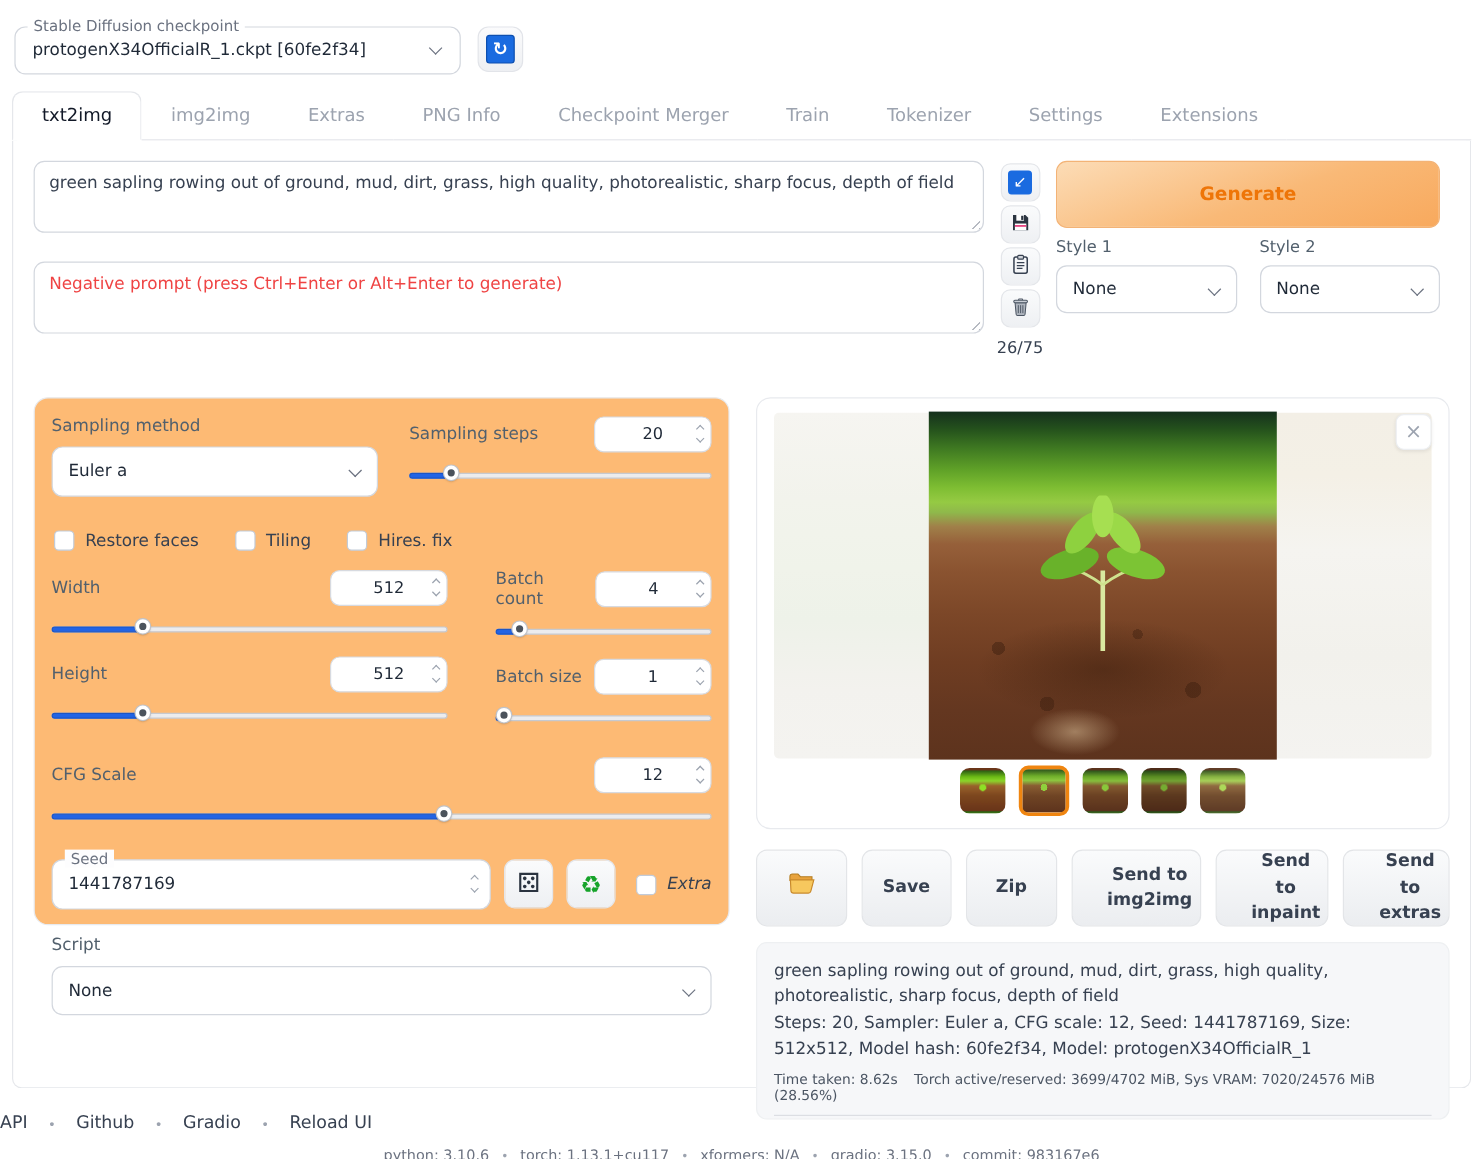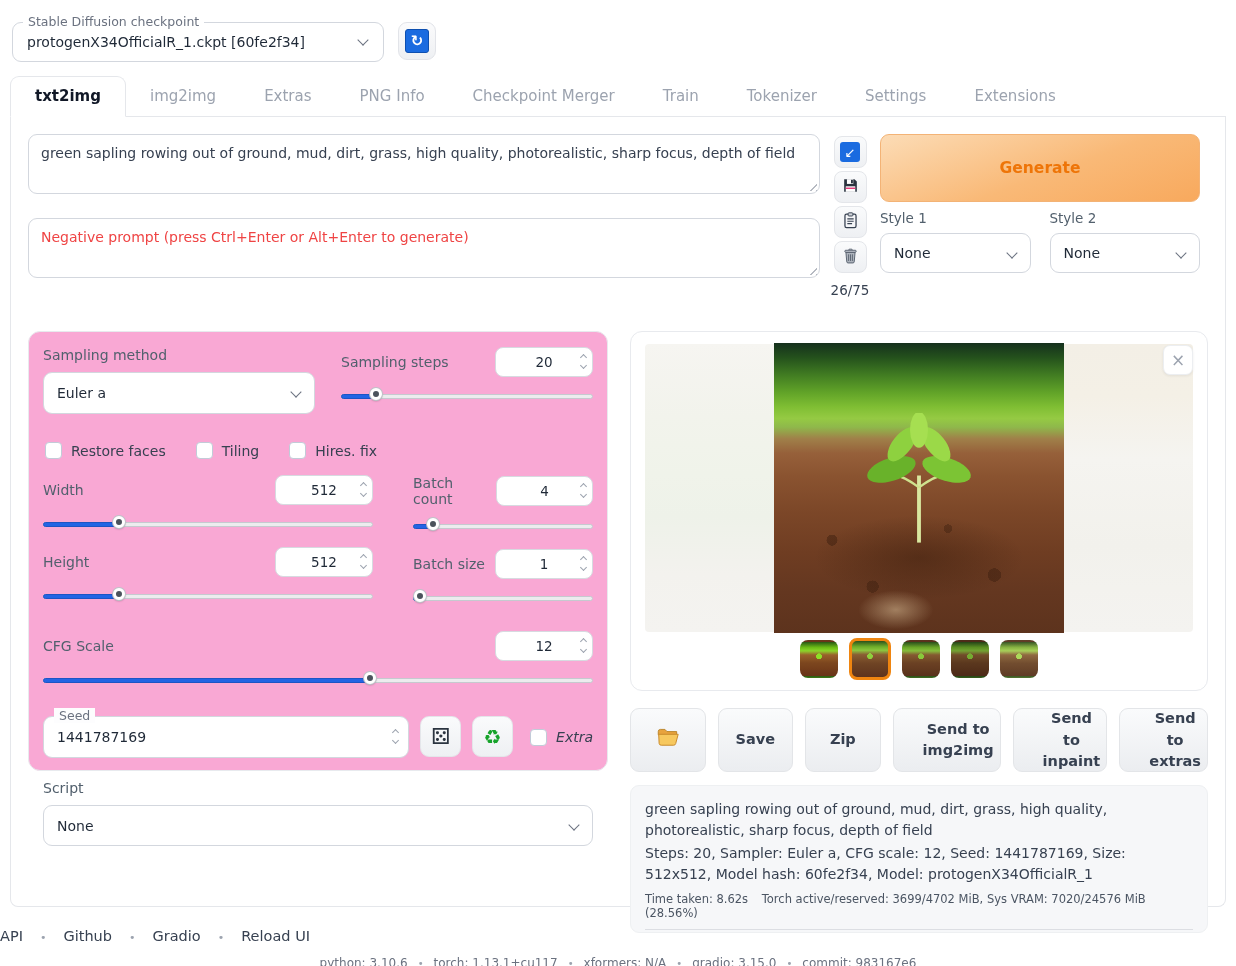--- a/index.html
+++ b/index.html
@@ -12,49 +12,49 @@
   .ckpt-wrap { position:relative; width:372px; height:40px; border:1px solid #d3d7de; border-radius:9px; background:#fff; display:flex; align-items:center; padding:0 34px 0 14px; margin-top:8px; }
   .float-label { position:absolute; top:-9px; left:10px; background:#fff; padding:0 5px; font-size:12.5px; color:#6b7280; white-space:nowrap; }
   .ckpt-value { font-size:14px; color:#1f2937; }
   .chev { width:8px; height:8px; border-right:1.7px solid #6b7280; border-bottom:1.7px solid #6b7280; transform:rotate(45deg); position:absolute; right:16px; top:13px; }
   .iconbtn { width:38px; height:38px; border:1px solid #e2e4e9; border-radius:9px; background:linear-gradient(180deg,#fbfbfc,#eef0f3); display:flex; align-items:center; justify-content:center; cursor:pointer; margin-top:8px; }
   .refresh-chip { width:24px; height:24px; background:#1a6be0; border:1px solid #0d4fb0; border-radius:3px; color:#fff; font-size:15px; font-weight:bold; display:flex; align-items:center; justify-content:center; line-height:1; }
 
   
   .tabbar { display:flex; align-items:flex-end; padding:0 10px; margin-top:12px; }
   .tab { font-size:15px; color:#9ca3af; padding:10px 24px 11px 24px; border-bottom:1px solid #e5e7eb; cursor:pointer; white-space:nowrap; }
-  .tab.active { color:#111827; font-weight:bold; border:1px solid #e5e7eb; border-bottom:1px solid #fff; border-radius:9px 9px 0 0; background:#fff; }
+  .tab.active { color:#111827; font-weight:normal; border:1px solid #e5e7eb; border-bottom:1px solid #fff; border-radius:9px 9px 0 0; background:#fff; }
   .tab-fill { flex:1; border-bottom:1px solid #e5e7eb; height:38px; }
 
   
   .main { margin:0 10px; border:1px solid #e5e7eb; border-top:none; border-radius:0 0 8px 8px; padding:17px 17px 0 17px; height:790px; background:#fff; }
 
   .row-top { display:flex; gap:12px; }
   .prompt-col { width:792px; display:flex; flex-direction:column; gap:24px; }
   .ta { position:relative; border:1px solid #d3d7de; border-radius:9px; min-height:60px; padding:10px 12px; font-size:14px; color:#374151; background:#fff; }
   .ta .ph { color:#ef4444; }
   .grip { position:absolute; right:2px; bottom:2px; width:10px; height:10px; background:repeating-linear-gradient(-45deg,#b6bac2 0 1.4px,transparent 1.4px 4px); clip-path:polygon(100% 0,100% 100%,0 100%); }
 
   .tools-col { width:36px; display:flex; flex-direction:column; align-items:center; gap:3px; padding-top:2px; }
   .tool { width:33px; height:32px; border:1px solid #e4e6ea; border-radius:8px; background:linear-gradient(180deg,#fafbfc,#eef0f3); display:flex; align-items:center; justify-content:center; cursor:pointer; }
   .paste-chip { width:20px; height:20px; background:#1a6be0; border-radius:3px; color:#fff; font-size:13px; display:flex; align-items:center; justify-content:center; }
   .token-counter { font-size:13.5px; color:#374151; margin-top:6px; }
 
   .gen-col { width:320px; }
-  .generate-btn { width:100%; height:68px; border:1px solid #f3b376; border-radius:9px; background:linear-gradient(160deg,#fcdcb6 0%,#f9b977 55%,#f8a95d 100%); color:#ee7508; font-weight:bold; font-size:15.5px; cursor:pointer; font-family:inherit; }
+  .generate-btn { width:100%; height:56px; border:1px solid #f3b376; border-radius:9px; background:linear-gradient(160deg,#fcdcb6 0%,#f9b977 55%,#f8a95d 100%); color:#ee7508; font-weight:bold; font-size:15.5px; cursor:pointer; font-family:inherit; }
   .styles-row { display:flex; gap:19px; margin-top:8px; }
   .style-group { flex:1; }
   .small-label { font-size:13.5px; color:#52606d; margin-bottom:7px; }
   .select { position:relative; height:40px; border:1px solid #d3d7de; border-radius:9px; background:#fff; display:flex; align-items:center; padding:0 30px 0 13px; font-size:14px; color:#1f2937; cursor:pointer; }
   .select .chev { top:15px; right:14px; }
 
   .row-main { display:flex; gap:22px; margin-top:33px; }
 
   
-  .panel-left { width:580px; border:1px solid #e8eaee; border-radius:12px; background:#f9a8d4; padding:15px 14px; height:440px; }
+  .panel-left { width:580px; border:1px solid #e8eaee; border-radius:12px; background:#fdba74; padding:15px 14px; height:440px; }
   .sm-row { display:flex; gap:26px; }
   .sm-col1 { width:272px; }
   .sm-col2 { flex:1; }
   .label-row { display:flex; justify-content:space-between; align-items:center; }
   .param-label { font-size:14px; color:#52606d; }
   .num { position:relative; width:98px; height:30px; border:1px solid #d7dae0; border-radius:8px; background:#fff; display:flex; align-items:center; justify-content:center; font-size:13.5px; color:#1f2937; }
   .spin { position:absolute; right:6px; top:7px; display:flex; flex-direction:column; gap:3px; }
   .cv-up,.cv-dn { width:5px; height:5px; border-right:1.3px solid #9ca3af; border-bottom:1.3px solid #9ca3af; }
   .cv-up { transform:rotate(-135deg); } .cv-dn { transform:rotate(45deg); }
 

